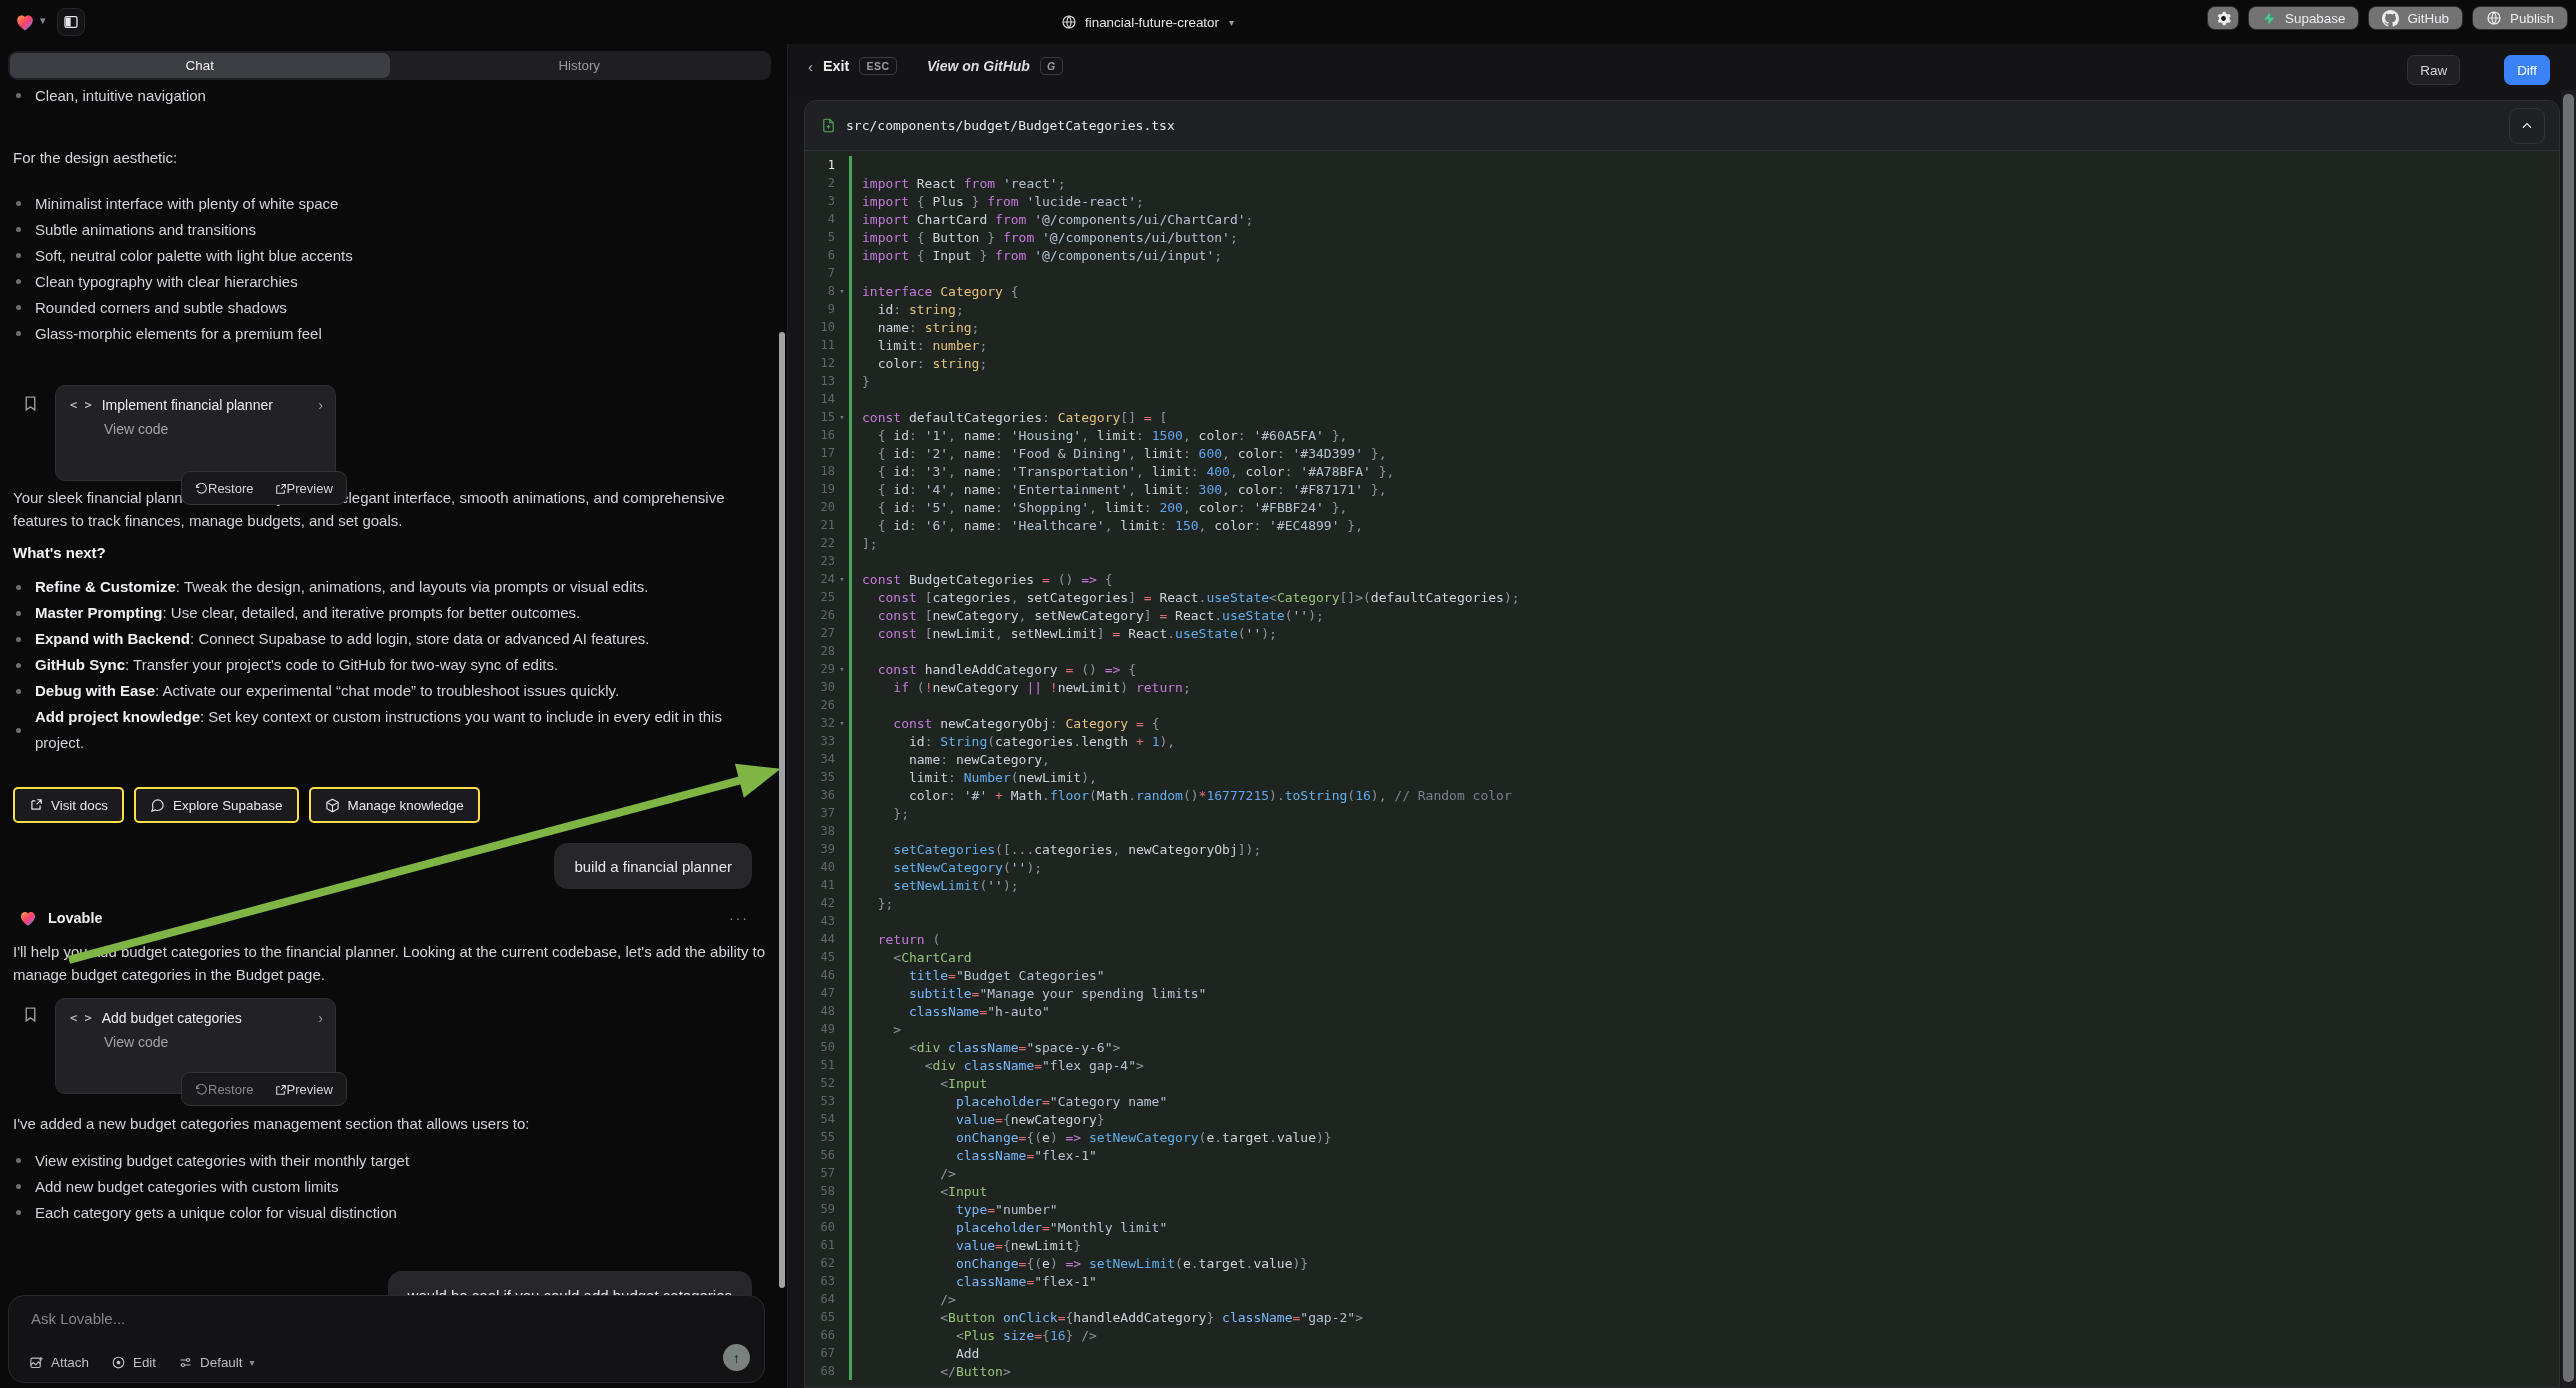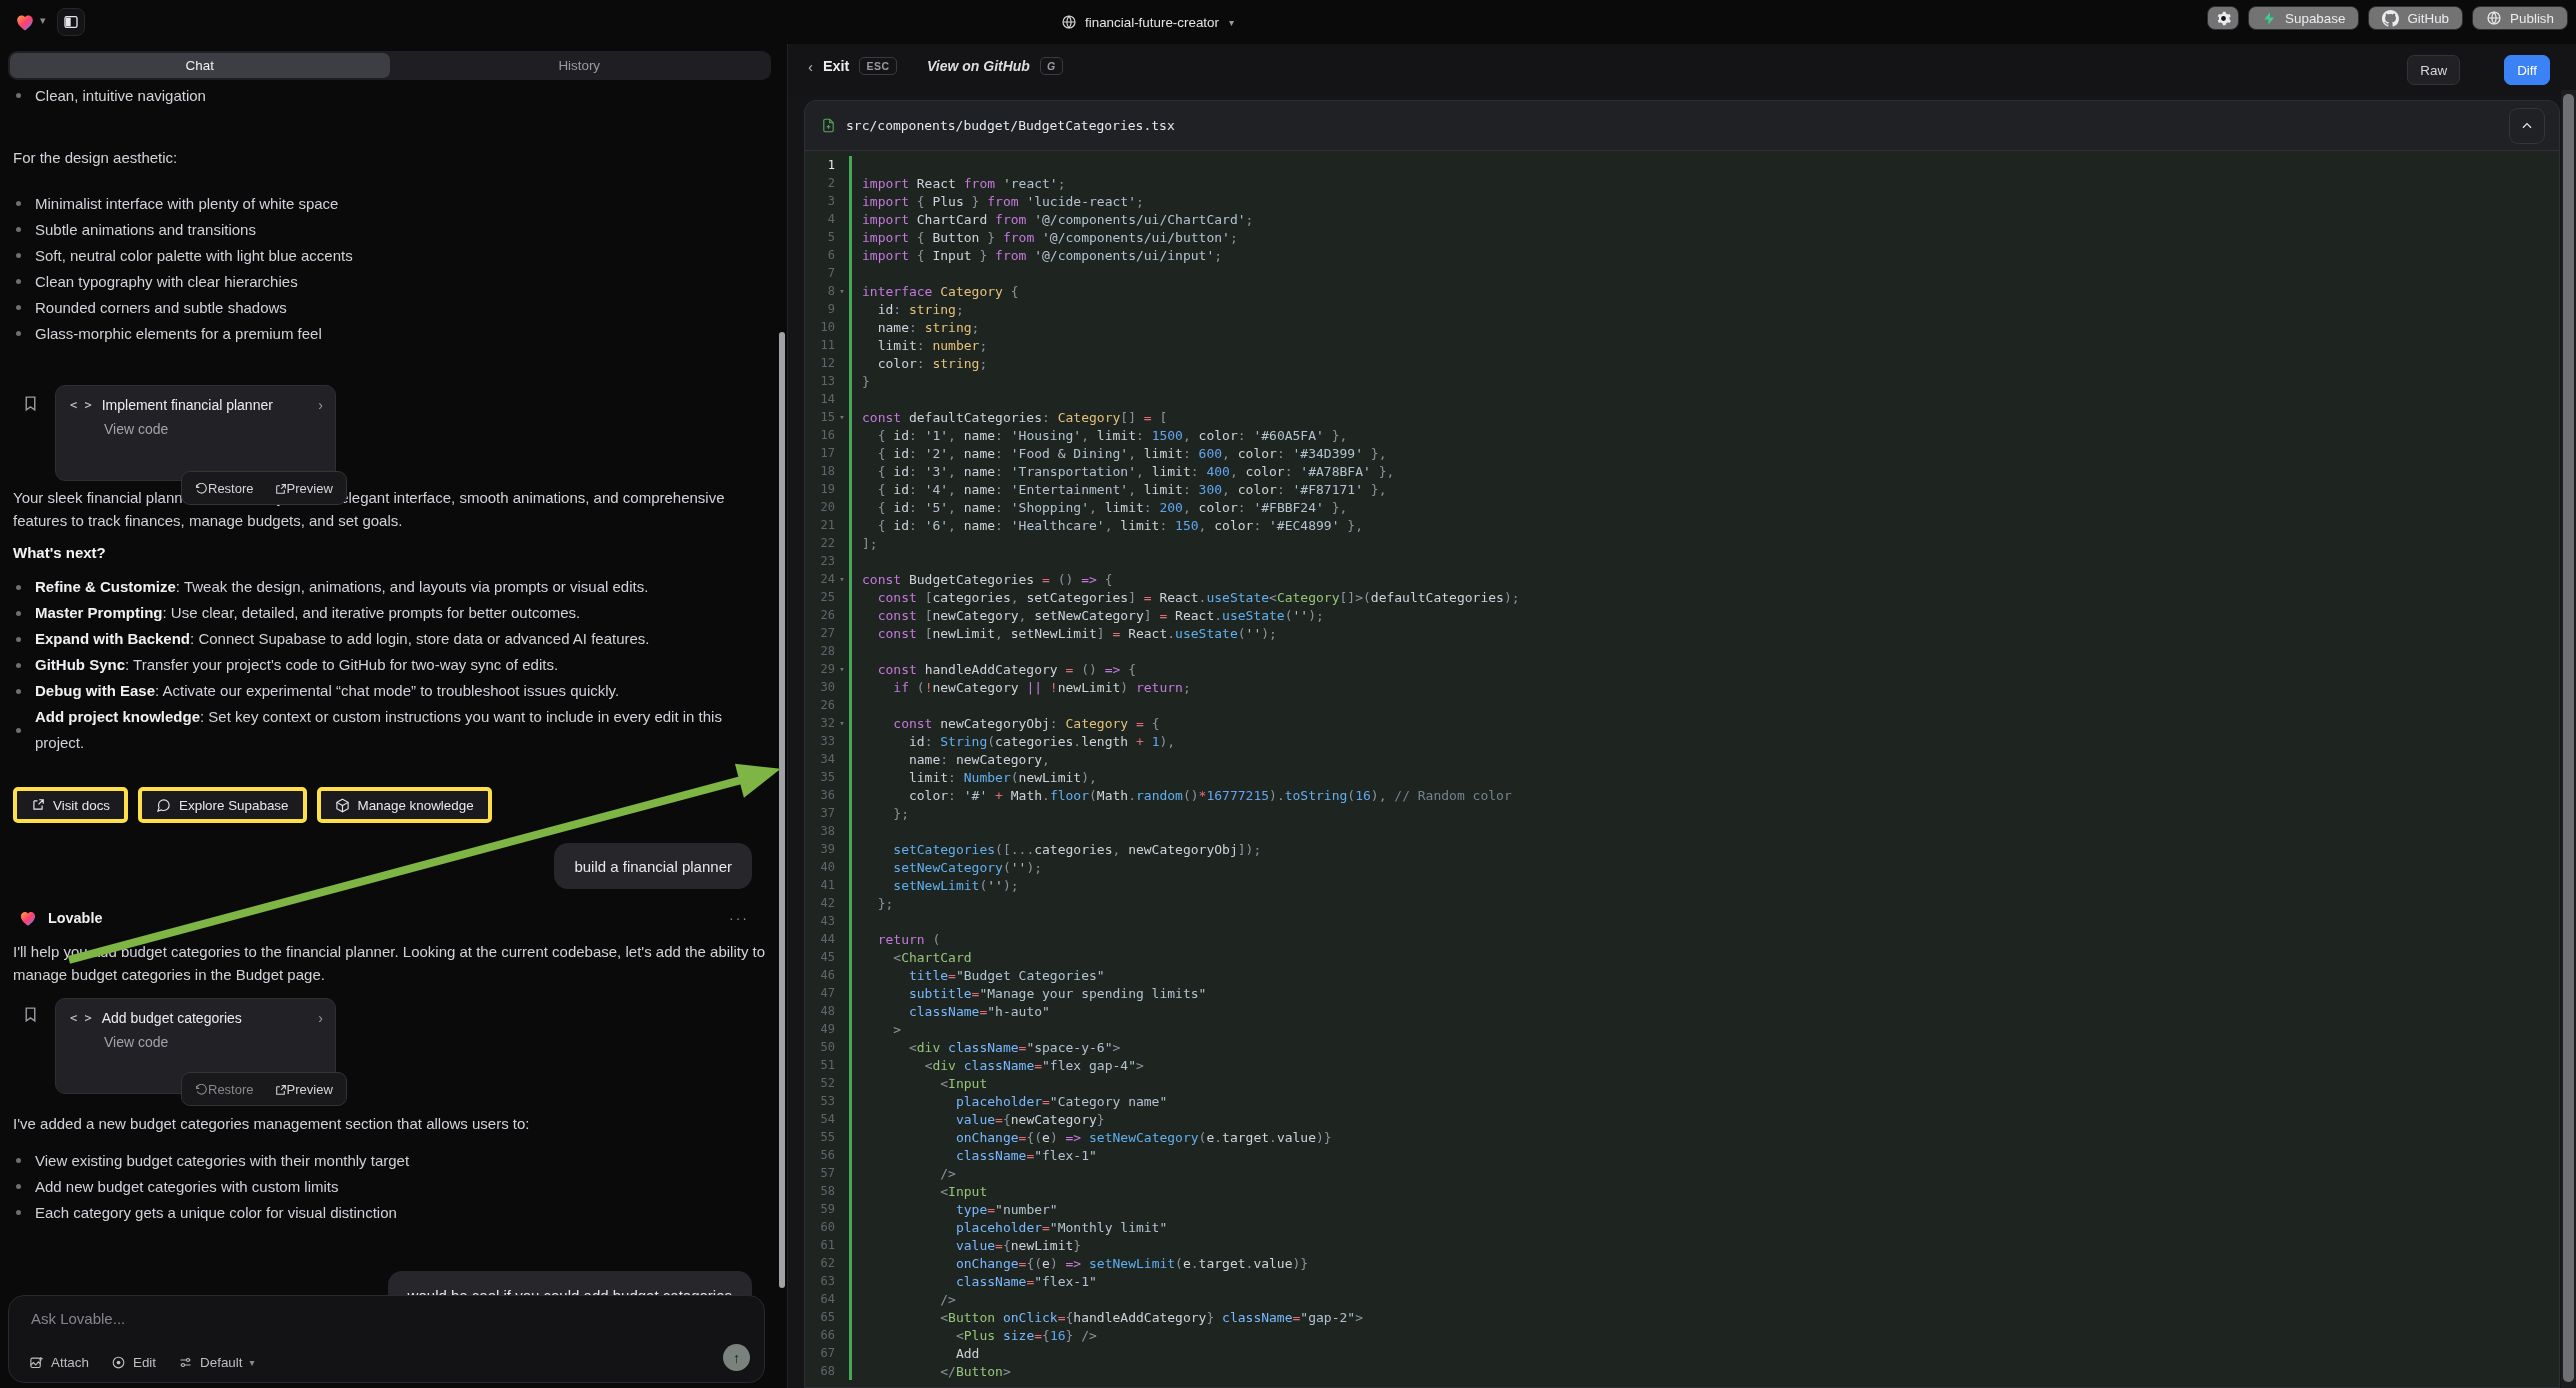--- a/index.html
+++ b/index.html
@@ -38,21 +38,21 @@
   .msg-card { position:absolute; width:281px; background:#222226; border:1px solid #2e2e33; border-radius:10px; }
   .msg-card .row1 { display:flex; align-items:center; gap:10px; padding:11px 12px 4px 14px; color:#ededf0; font-size:14px; }
   .msg-card .code-glyph { font-family:"DejaVu Sans Mono", monospace; font-size:12px; color:#c9c9d1; }
   .msg-card .chev { margin-left:auto; color:#9a9aa2; font-size:14px; }
   .msg-card .row2 { padding:4px 12px 12px 48px; color:#a2a2ab; font-size:14px; }
   .hover-tools { position:absolute; height:34px; background:#19191c; border:1px solid #333338; border-radius:9px; display:flex; align-items:center; padding:0 4px; gap:2px; z-index:5; }
   .hover-tools .ht-btn { display:flex; align-items:flex-end; gap:0; color:#d4d4da; font-size:13px; padding:4px 9px; border-radius:6px; }
   .hover-tools .ht-btn.muted { color:#88888f; }
 
   .quick-actions { display:flex; gap:10px; }
-  .qa-btn { height:36px; background:#1b1b1f; border:4px solid #fde047; border-radius:5px; color:#e8e8ec; font-size:13.4px; display:flex; align-items:center; gap:8px; padding:12px 14px; }
+  .qa-btn { height:36px; background:#1b1b1f; border:2px solid #fde047; border-radius:5px; color:#e8e8ec; font-size:13.4px; display:flex; align-items:center; gap:8px; padding:12px 14px; }
 
   .bubble { position:absolute; background:#26262b; border-radius:14px; color:#e8e8ec; font-size:15px; display:flex; align-items:center; padding:0 20px; }
 
   .lovable-row { position:absolute; display:flex; align-items:center; gap:10px; color:#f0f0f3; font-size:14.4px; font-weight:600; }
   .dots { position:absolute; color:#8a8a92; font-size:14px; letter-spacing:2px; }
 
   .composer { position:absolute; left:8px; top:1251px; width:757px; height:88px; background:#131315; border:1px solid #2a2a2e; border-radius:16px; }
   .composer input { position:absolute; left:22px; top:14px; width:597px; background:transparent; border:none; outline:none; color:#d8d8dd; font-size:15px; font-family:"Liberation Sans", sans-serif; }
   .composer input::placeholder { color:#85858d; }
   .composer-tools { position:absolute; left:20px; bottom:12px; display:flex; align-items:center; gap:22px; color:#bdbdc4; font-size:13.4px; }

